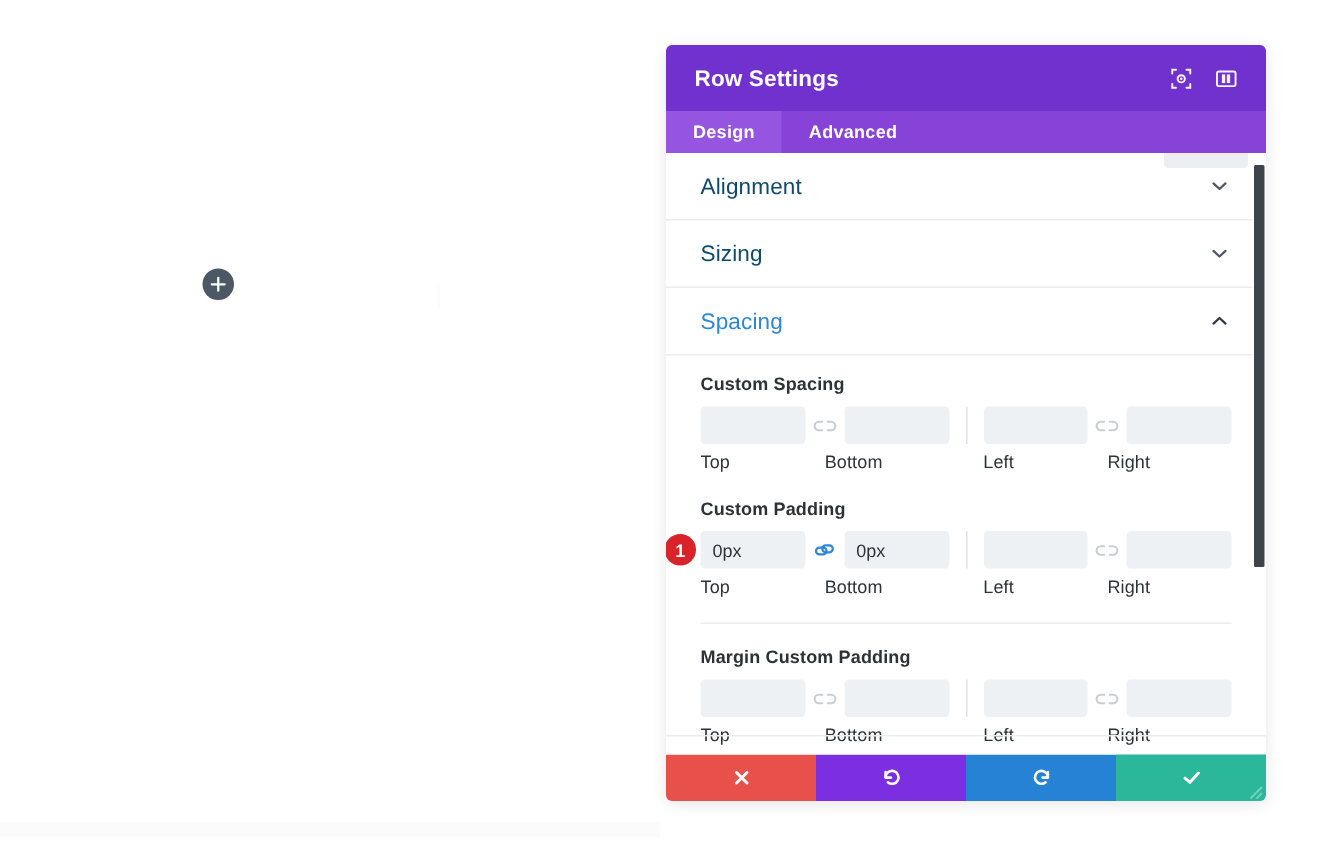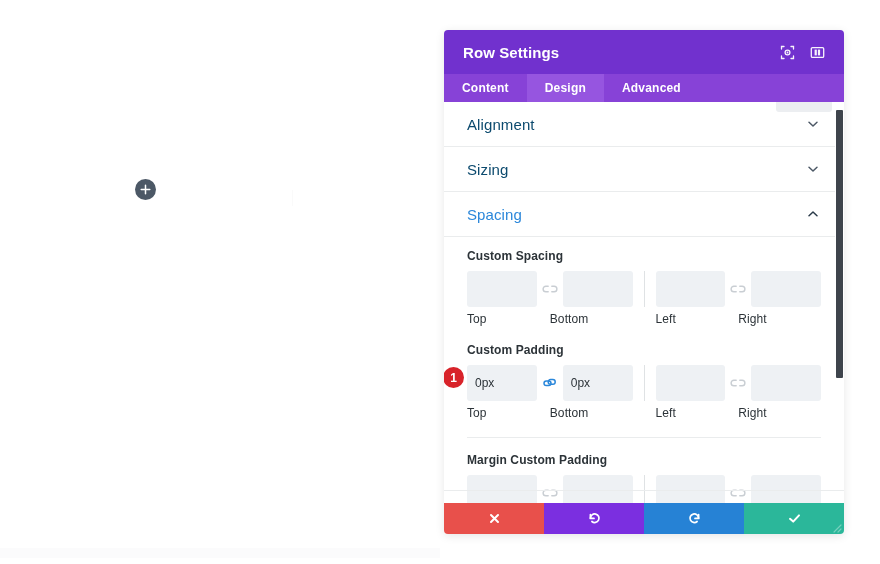--- a/index.html
+++ b/index.html
@@ -199,21 +199,21 @@
     min-width: 0;
   }
   .vert-divider {
     width: 1px;
     background: #dfe2e4;
     margin: 0 11px;
     flex: 0 0 1px;
   }
   .input-cell { flex: 1 1 0; min-width: 0; }
   .input-box {
-    height: 36px;
+    height: 25px;
     background: #eef1f4;
     border: none;
     border-radius: 3px;
     width: 100%;
     font-family: "Liberation Sans", sans-serif;
     font-size: 12px;
     color: #2c3338;
     padding: 0 8px;
     outline: none;
   }
@@ -336,21 +336,20 @@
           <rect x="1.3" y="2.6" width="12.4" height="9.8" rx="1.2" fill="none" stroke="#ffffff" stroke-width="1.3"></rect>
           <rect x="4.6" y="4.6" width="2.2" height="5.8" fill="#ffffff"></rect>
           <rect x="7.9" y="4.6" width="2.2" height="5.8" fill="#ffffff"></rect>
         </svg>
       </div>
 
     </div>
   </div>
 
   <div class="modal-tabs">
-    <div class="modal-tab">Content</div>
     <div class="modal-tab active">Design</div>
     <div class="modal-tab">Advanced</div>
   </div>
 
   <div class="modal-body">
 
     <div class="search-stub"></div>
 
     <div class="scroll-track">
       <div class="scroll-thumb"></div>

